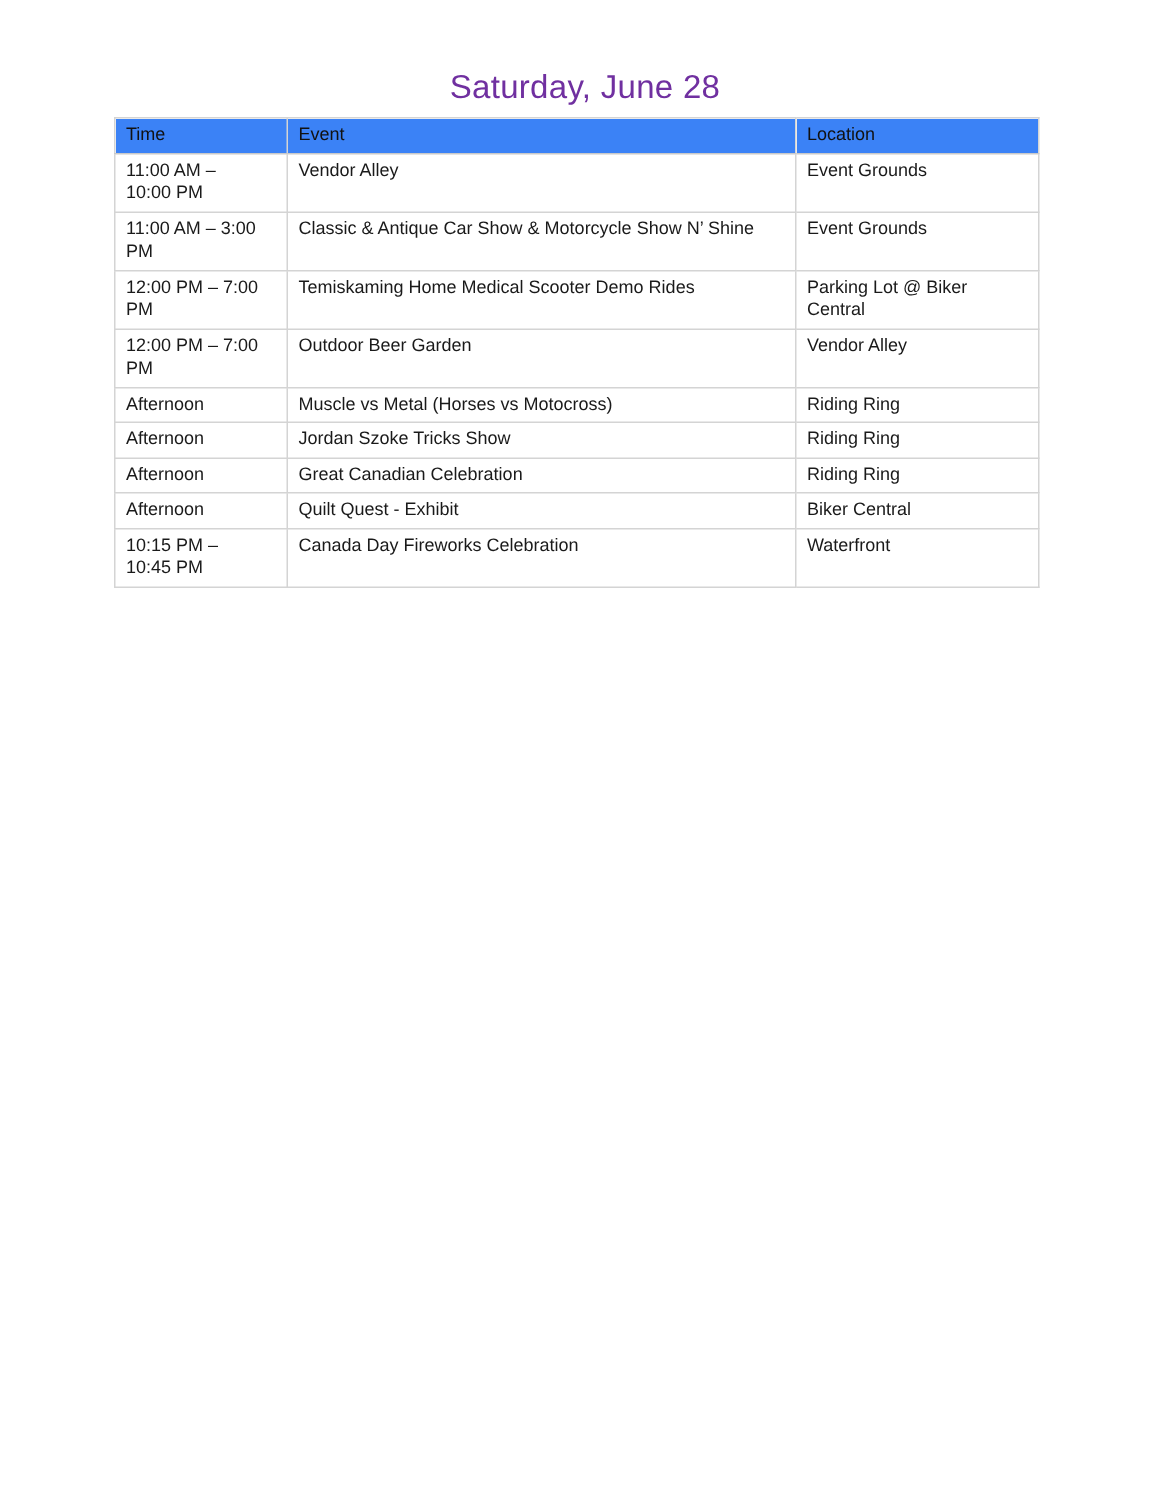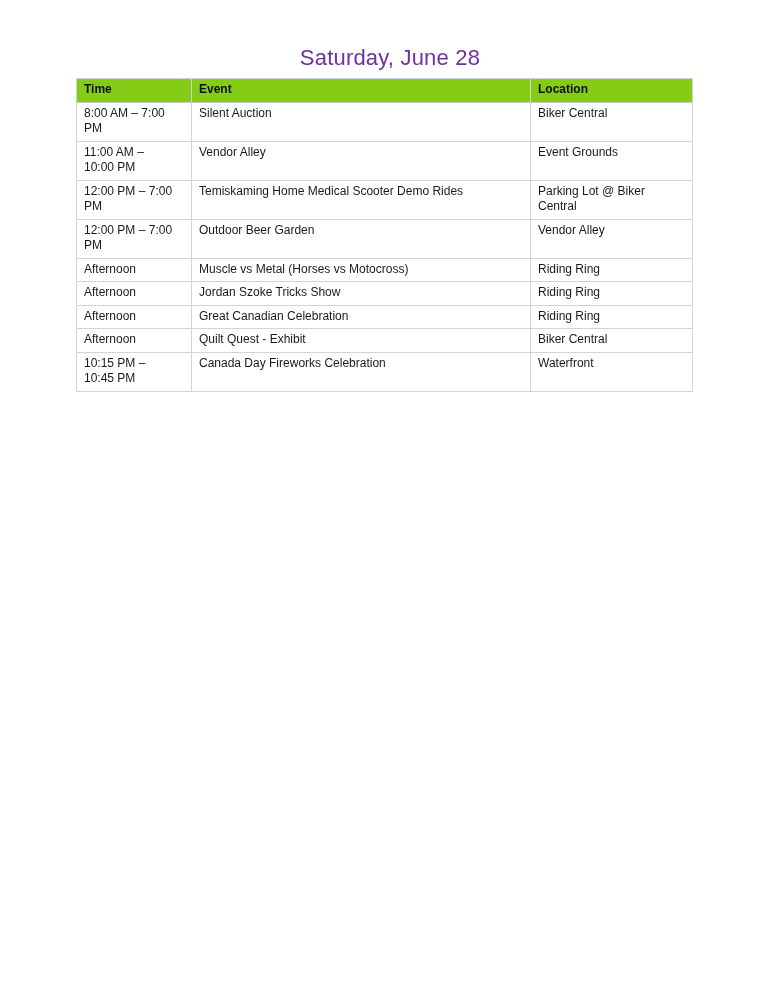--- a/index.html
+++ b/index.html
@@ -39,22 +39,22 @@
     border: 1px solid #d4d4d4;
     padding: 3px 7px 4px 7px;
     font-size: 12px;
     line-height: 15.5px;
     vertical-align: top;
     text-align: left;
     white-space: pre-line;
     overflow: hidden;
   }
   .schedule-table th {
-    background: #84cc16;
-    font-weight: 700;
+    background: #3b82f6;
+    font-weight: 400;
     color: #111111;
     border-bottom: 1px solid #c9c9c9;
   }
   .schedule-table tr { page-break-inside: avoid; }
 </style>
 </head>
 <body>
 
 <div class="page">
 
@@ -68,29 +68,29 @@
     </colgroup>
     <thead>
       <tr>
         <th>Time</th>
         <th>Event</th>
         <th>Location</th>
       </tr>
     </thead>
     <tbody>
         <tr>
-      <td>8:00 AM – 7:00
-PM</td>
-      <td>Silent Auction</td>
-      <td>Biker Central</td>
-    </tr>
-        <tr>
       <td>11:00 AM –
 10:00 PM</td>
       <td>Vendor Alley</td>
+      <td>Event Grounds</td>
+    </tr>
+        <tr>
+      <td>11:00 AM – 3:00
+PM</td>
+      <td>Classic &amp; Antique Car Show &amp; Motorcycle Show N’ Shine</td>
       <td>Event Grounds</td>
     </tr>
         <tr>
       <td>12:00 PM – 7:00
 PM</td>
       <td>Temiskaming Home Medical Scooter Demo Rides</td>
       <td>Parking Lot @ Biker
 Central</td>
     </tr>
         <tr>

